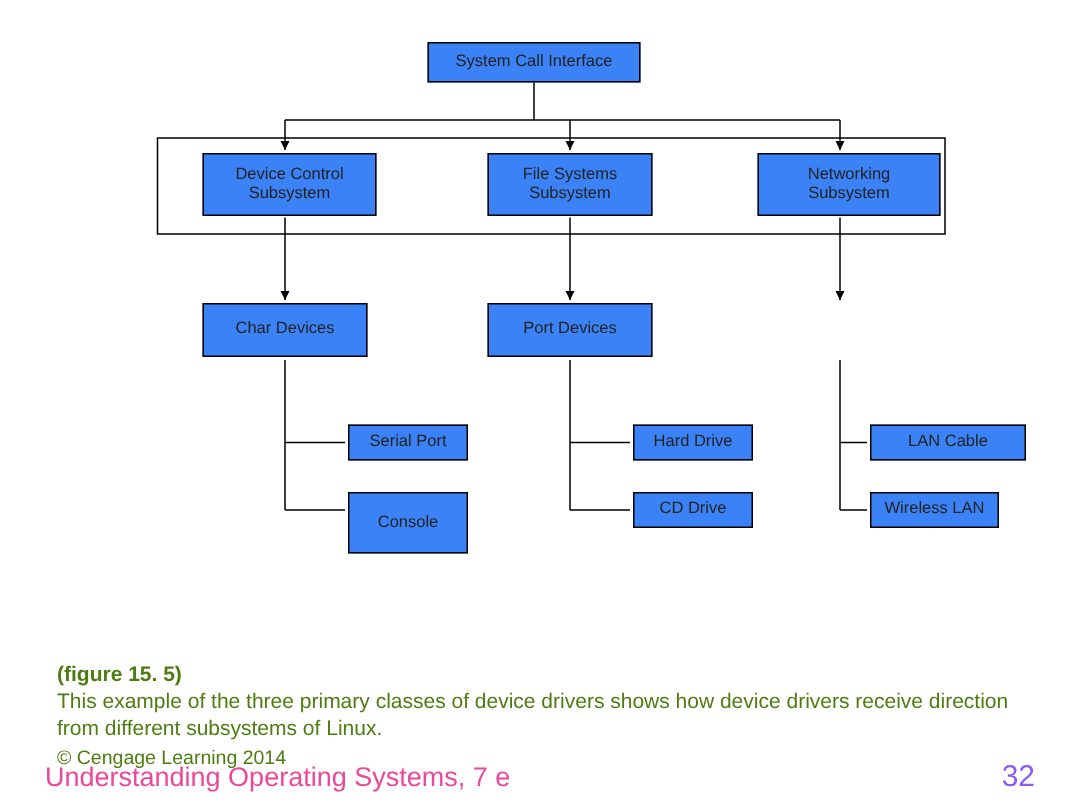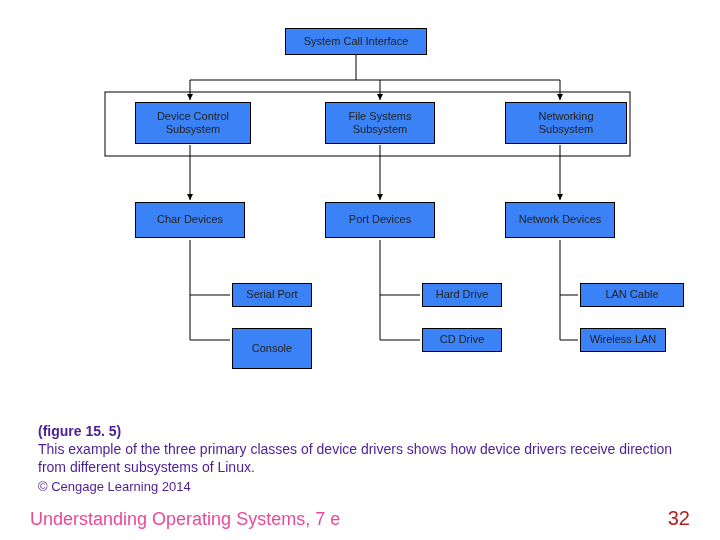--- a/index.html
+++ b/index.html
@@ -34,41 +34,41 @@
   svg.connectors {
     position: absolute;
     left: 0; top: 0;
     width: 720px;
     height: 420px;
     pointer-events: none;
   }
   .caption {
     position: absolute;
     left: 38px;
-    top: 422px;
+    top: 440px;
     width: 640px;
     font-size: 14px;
     line-height: 1.3;
     font-family: Arial, Helvetica, sans-serif;
-    color: #4c1d95;
+    color: #4d7c0f;
   }
   .caption .figlabel { font-weight: bold; }
   .caption .copyright { font-size: 13px; margin-top: 2px; }
   .footer {
     position: absolute;
     left: 30px;
     bottom: 10px;
     width: 660px;
     display: flex;
     justify-content: space-between;
     align-items: baseline;
     font-family: Arial, Helvetica, sans-serif;
   }
   .footer .book { font-size: 18px; color: #ec4899; }
-  .footer .page { font-size: 20px; color: #b91c1c; }
+  .footer .page { font-size: 20px; color: #8b5cf6; }
 </style>
 </head>
 <body>
 
 <div class="diagram">
 
   <svg class="connectors">
     <defs>
       <marker id="arrow" markerWidth="8" markerHeight="8" refX="6" refY="3" orient="auto">
         <path d="M0,0 L6,3 L0,6 Z" fill="#000"></path>
@@ -108,21 +108,20 @@
 
   <div class="box" style="left:135px; top:102px; width:116px; height:42px; white-space:pre-line;">Device Control
 Subsystem</div>
   <div class="box" style="left:325px; top:102px; width:110px; height:42px; white-space:pre-line;">File Systems
 Subsystem</div>
   <div class="box" style="left:505px; top:102px; width:122px; height:42px; white-space:pre-line;">Networking
 Subsystem</div>
 
   <div class="box" style="left:135px; top:202px; width:110px; height:36px;">Char Devices</div>
   <div class="box" style="left:325px; top:202px; width:110px; height:36px;">Port Devices</div>
-  <div class="box" style="left:505px; top:202px; width:110px; height:36px;">Network Devices</div>
 
   <div class="box" style="left:232px; top:283px; width:80px; height:24px;">Serial Port</div>
   <div class="box" style="left:232px; top:328px; width:80px; height:41px;">Console</div>
 
   <div class="box" style="left:422px; top:283px; width:80px; height:24px;">Hard Drive</div>
   <div class="box" style="left:422px; top:328px; width:80px; height:24px;">CD Drive</div>
 
   <div class="box" style="left:580px; top:283px; width:104px; height:24px;">LAN Cable</div>
   <div class="box" style="left:580px; top:328px; width:86px; height:24px;">Wireless LAN</div>
 </div>

